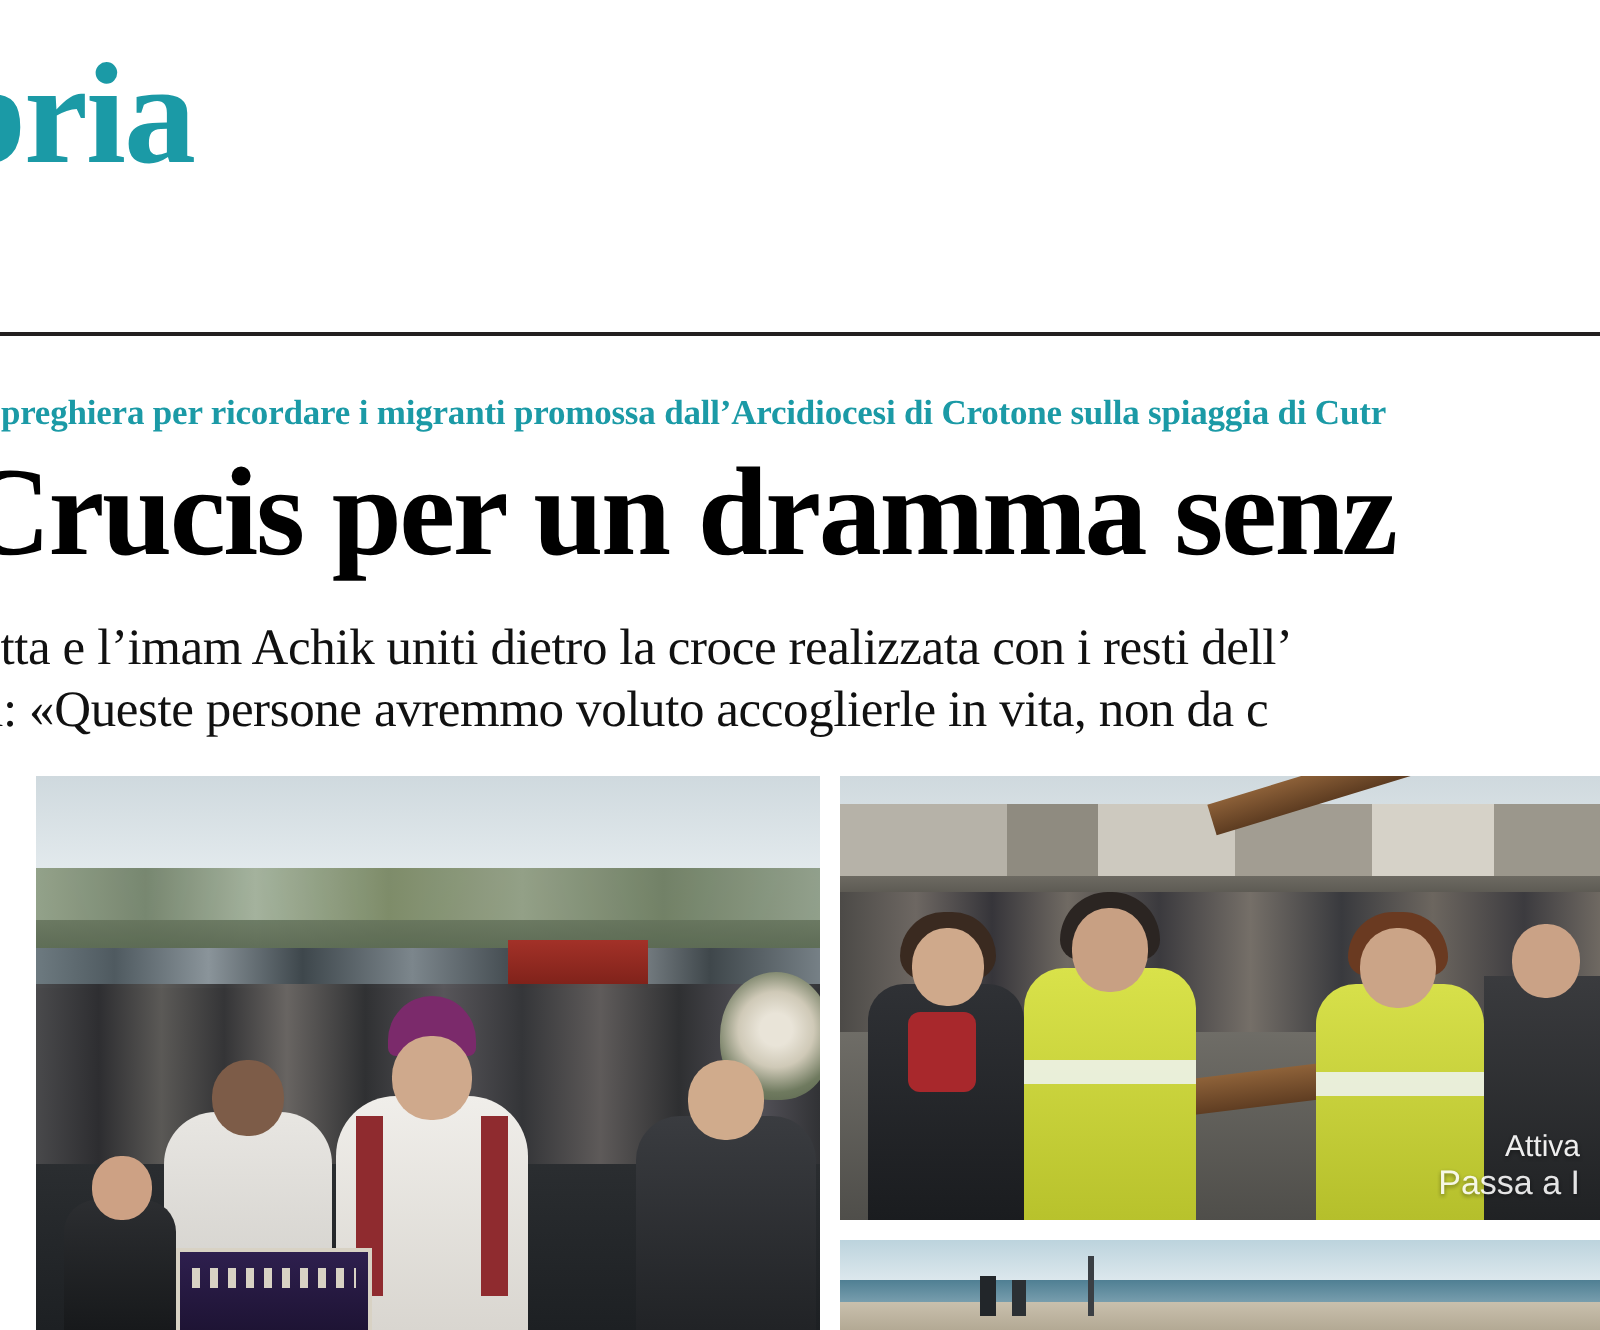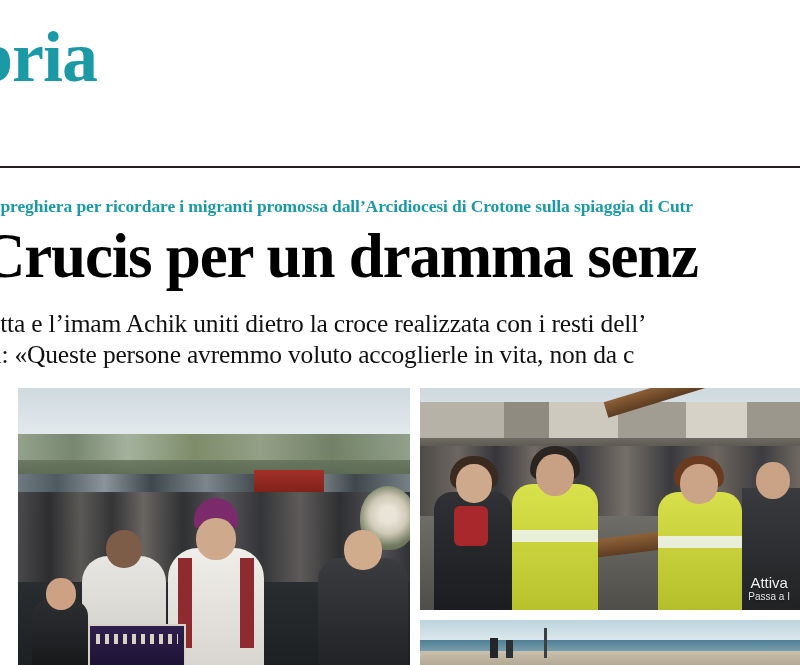--- a/index.html
+++ b/index.html
@@ -308,27 +308,27 @@
   .rt-dark-right{
     position:absolute; left:322px; top:100px; width:58px; height:122px;
     background:linear-gradient(#3a3b3e,#202224);
   }
   .rt-dark-right .head{
     position:absolute; left:14px; top:-26px; width:34px; height:37px;
     border-radius:48%; background:#caa286;
   }
   .rt-watermark{
     position:absolute; right:10px; bottom:8px;
-    text-align:center;
+    text-align:right;
     color:#ffffff;
     text-shadow:0 1px 2px rgba(0,0,0,.45);
     font-family:"Liberation Sans", sans-serif;
   }
   .rt-watermark .wm1{ font-size:15px; opacity:.92; }
-  .rt-watermark .wm2{ font-size:10px; opacity:.88; }
+  .rt-watermark .wm2{ font-size:17px; opacity:.88; }
 
   
   .rb-sky{
     position:absolute; left:0; top:0; width:380px; height:22px;
     background:linear-gradient(#bcd3dd,#dfe9ee);
   }
   .rb-sea{
     position:absolute; left:0; top:20px; width:380px; height:13px;
     background:linear-gradient(#4f7f93,#7fa3b2);
   }

